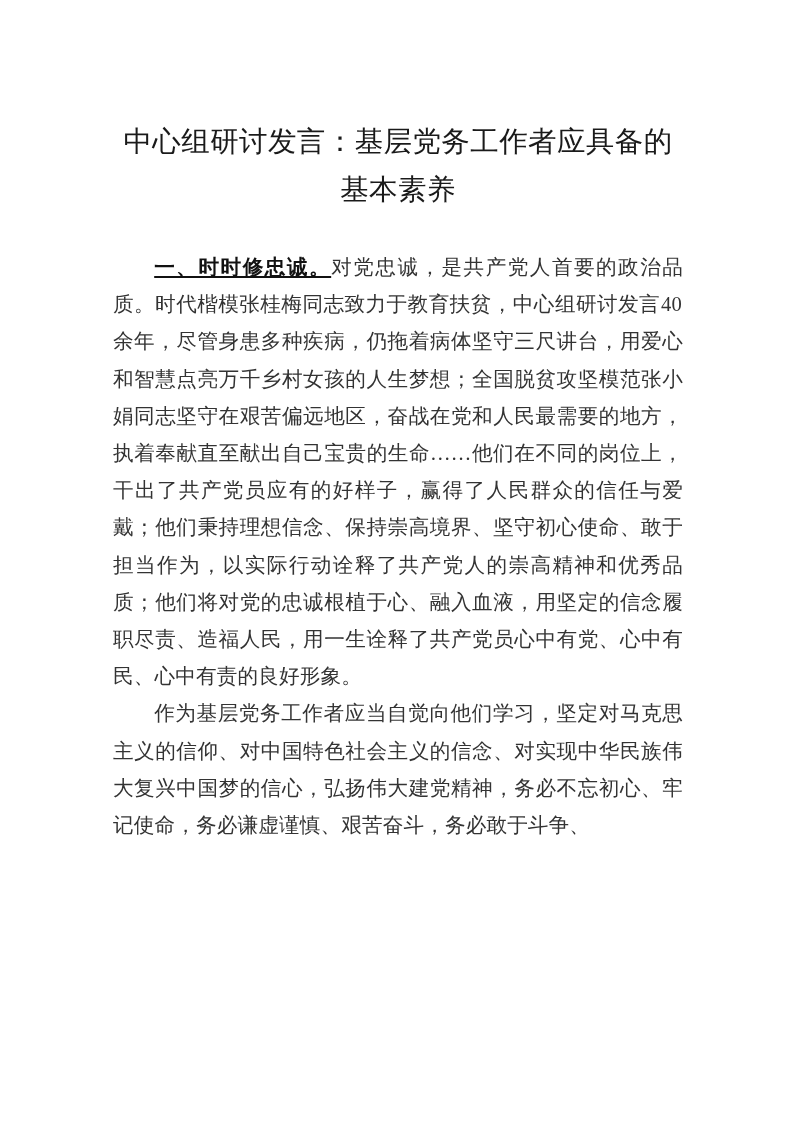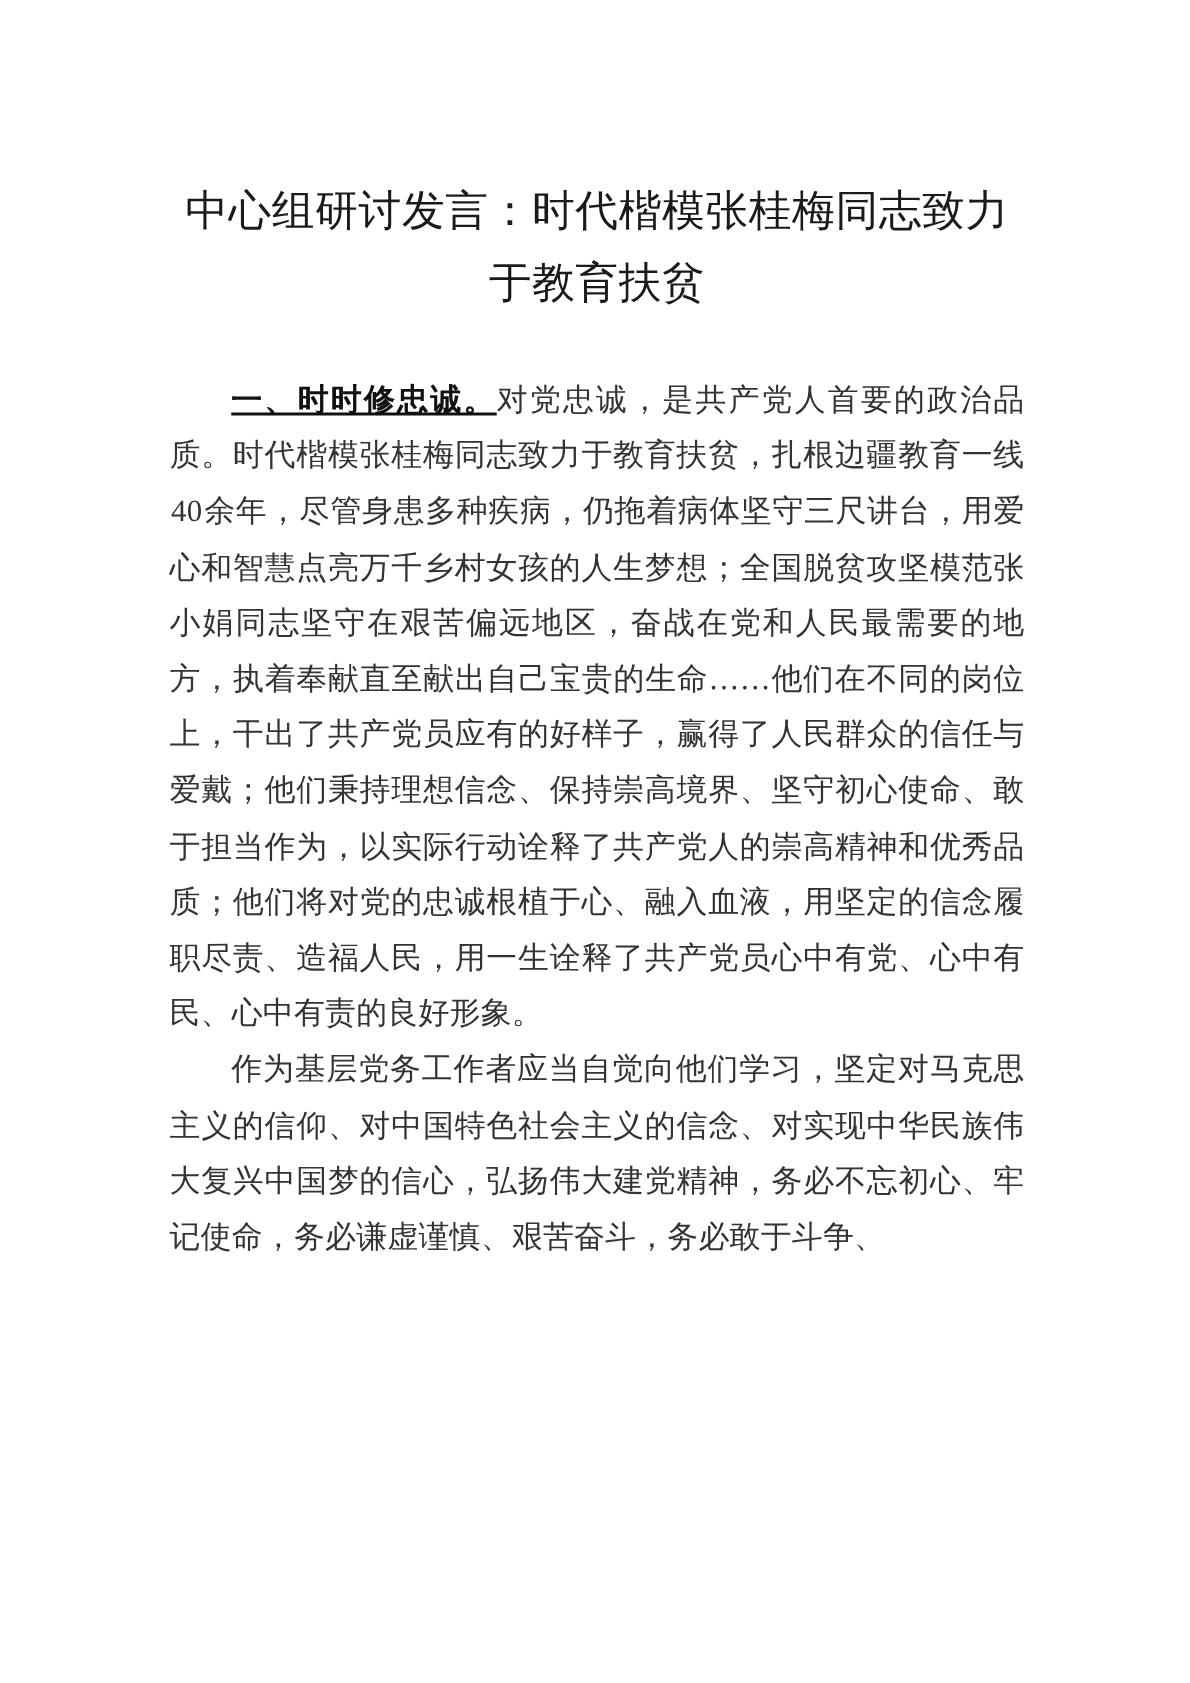--- a/index.html
+++ b/index.html
@@ -67,23 +67,23 @@
     font-family: "Liberation Serif", "DejaVu Serif", serif;
     padding: 0 1px;
   }
 </style>
 </head>
 <body>
 
 <div class="page">
   <div class="content">
 
-    <h1 class="doc-title">中心组研讨发言：时代楷模张桂梅同志致力于教育扶贫</h1>
+    <h1 class="doc-title">中心组研讨发言：基层党务工作者应具备的基本素养</h1>
 
 
     <p class="para">
-      <span class="lead">一、时时修忠诚。</span><span>对党忠诚，是共产党人首要的政治品质。时代楷模张桂梅同志致力于教育扶贫，扎根边疆教育一线</span><span class="num">40</span><span>余年，尽管身患多种疾病，仍拖着病体坚守三尺讲台，用爱心和智慧点亮万千乡村女孩的人生梦想；全国脱贫攻坚模范张小娟同志坚守在艰苦偏远地区，奋战在党和人民最需要的地方，执着奉献直至献出自己宝贵的生命……他们在不同的岗位上，干出了共产党员应有的好样子，赢得了人民群众的信任与爱戴；他们秉持理想信念、保持崇高境界、坚守初心使命、敢于担当作为，以实际行动诠释了共产党人的崇高精神和优秀品质；他们将对党的忠诚根植于心、融入血液，用坚定的信念履职尽责、造福人民，用一生诠释了共产党员心中有党、心中有民、心中有责的良好形象。</span>
+      <span class="lead">一、时时修忠诚。</span><span>对党忠诚，是共产党人首要的政治品质。时代楷模张桂梅同志致力于教育扶贫，中心组研讨发言</span><span class="num">40</span><span>余年，尽管身患多种疾病，仍拖着病体坚守三尺讲台，用爱心和智慧点亮万千乡村女孩的人生梦想；全国脱贫攻坚模范张小娟同志坚守在艰苦偏远地区，奋战在党和人民最需要的地方，执着奉献直至献出自己宝贵的生命……他们在不同的岗位上，干出了共产党员应有的好样子，赢得了人民群众的信任与爱戴；他们秉持理想信念、保持崇高境界、坚守初心使命、敢于担当作为，以实际行动诠释了共产党人的崇高精神和优秀品质；他们将对党的忠诚根植于心、融入血液，用坚定的信念履职尽责、造福人民，用一生诠释了共产党员心中有党、心中有民、心中有责的良好形象。</span>
     </p>
 
     <p class="para">作为基层党务工作者应当自觉向他们学习，坚定对马克思主义的信仰、对中国特色社会主义的信念、对实现中华民族伟大复兴中国梦的信心，弘扬伟大建党精神，务必不忘初心、牢记使命，务必谦虚谨慎、艰苦奋斗，务必敢于斗争、</p>
 
   </div>
 </div>
 
 </body></html>

